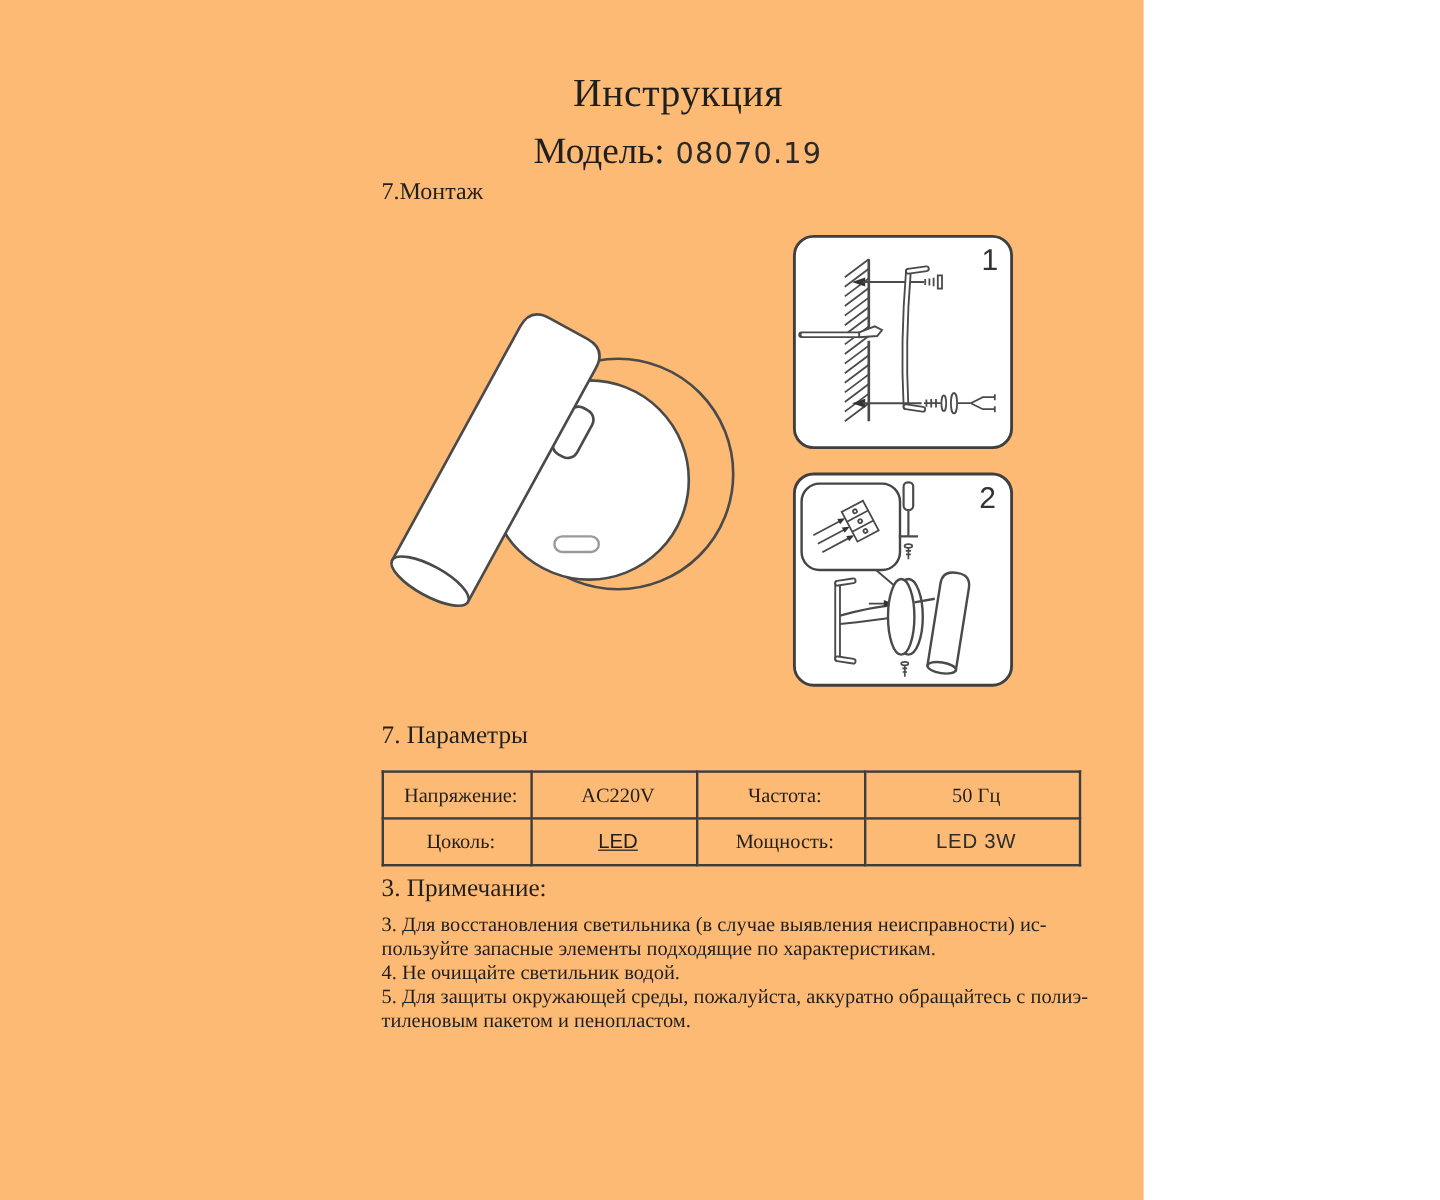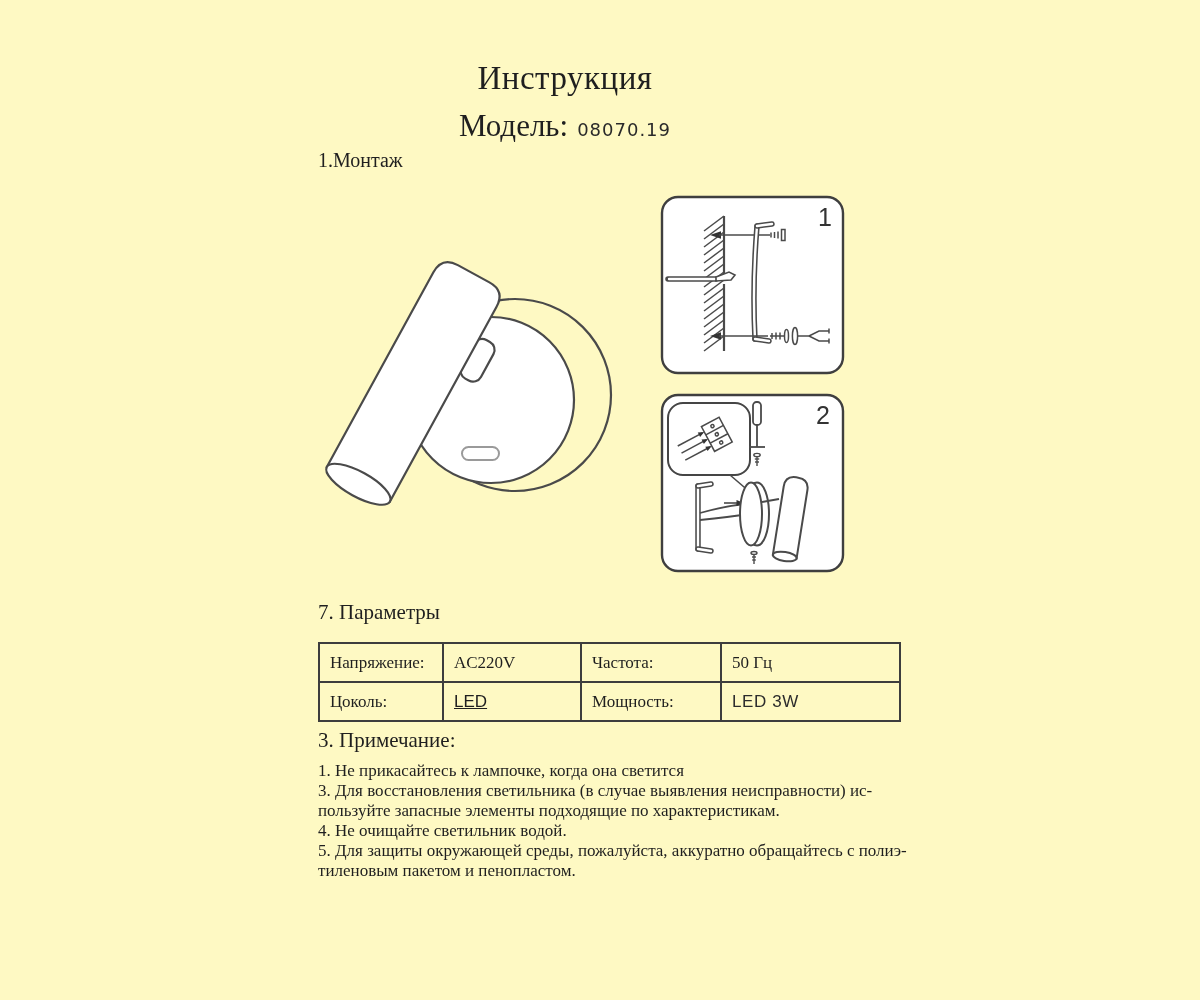--- a/index.html
+++ b/index.html
@@ -1,28 +1,28 @@
 <!DOCTYPE html>
 <html><head>
 <meta charset="utf-8">
 <style>
   html,body{margin:0;padding:0;background:#ffffff;}
-  #page{position:relative;width:1200px;height:1000px;background:#fef9c3;overflow:hidden;
+  #page{position:relative;width:953px;height:1000px;background:#fdba74;overflow:hidden;
         font-family:"Liberation Serif","DejaVu Serif",serif;color:#1f1f1f;}
   .abs{position:absolute;}
   .center-block{left:0;width:1130px;text-align:center;}
   #doc-title{top:60px;font-size:33px;letter-spacing:0.5px;}
   #model-line{top:108px;font-size:31px;}
-  #model-value{font-family:"DejaVu Sans","Liberation Sans",sans-serif;font-size:18px;letter-spacing:1px;margin-left:9px;color:#2a2a2a;}
+  #model-value{font-family:"DejaVu Sans","Liberation Sans",sans-serif;font-size:24px;letter-spacing:1px;margin-left:9px;color:#2a2a2a;}
   .section-h{font-size:21px;font-weight:normal;margin:0;}
   #sec-montage{left:318px;top:149px;font-size:20px;}
   #sec-params{left:318px;top:600px;}
   #sec-notes{left:318px;top:728px;}
   
-  #params-table{left:318px;top:642px;border-collapse:collapse;table-layout:fixed;}
+  #params-table{left:318px;top:642px;border-collapse:collapse;table-layout:fixed;text-align:center;}
   #params-table td{border:2px solid #3d3d3d;height:37px;padding:0 4px 0 10px;
         font-size:17px;vertical-align:middle;white-space:nowrap;overflow:hidden;}
   td.c0{width:108px;} td.c1{width:122px;} td.c2{width:124px;} td.c3{width:163px;margin-top:48px;}
   td.sans-val{font-family:"Liberation Sans","DejaVu Sans",sans-serif;font-size:18px;text-decoration:underline;}
   td.sans-small{font-family:"Liberation Sans","DejaVu Sans",sans-serif;font-size:13.5px;letter-spacing:0.6px;color:#2c2c2c;}
   td.v-serif{font-size:18px;}
   
   #notes-list{left:318px;top:761px;width:600px;font-size:17px;line-height:20px;}
   .note-item{white-space:pre-line;}
   
@@ -34,21 +34,21 @@
 </head>
 <body>
 
 <div id="page">
 
   <div class="abs center-block" id="doc-title">Инструкция</div>
   <div class="abs center-block" id="model-line">
     <span>Модель:</span><span id="model-value">08070.19</span>
   </div>
 
-  <h2 class="abs section-h" id="sec-montage">1.Монтаж</h2>
+  <h2 class="abs section-h" id="sec-montage">7.Монтаж</h2>
 
   <svg class="abs" style="left:315px;top:242px;" width="300" height="290" viewBox="0 0 300 290">
     <g stroke="#4a4a4a" stroke-width="2.2" fill="none">
       <circle cx="200" cy="153" r="96"></circle>
       <circle cx="176" cy="158" r="83" fill="#ffffff"></circle>
       <g transform="translate(101,137) rotate(28.7)">
         <rect x="34" y="-68" width="22" height="44" rx="9" fill="#ffffff"></rect>
         <path d="M -36,120 L -36,-102 Q -36,-120 -18,-120 L 18,-120 Q 36,-120 36,-102 L 36,120 Z" fill="#ffffff"></path>
         <ellipse cx="0" cy="120" rx="36" ry="12.5" fill="#ffffff"></ellipse>
       </g>
@@ -206,21 +206,20 @@
         <td class="c1 sans-val">LED</td>
         <td class="c2">Мощность:</td>
         <td class="c3 sans-small">LED 3W</td>
       </tr>
     </tbody>
   </table>
 
   <h2 class="abs section-h" id="sec-notes">3. Примечание:</h2>
 
   <div class="abs" id="notes-list">
-    <div class="note-item">1. Не прикасайтесь к лампочке, когда она светится</div>
     <div class="note-item">3. Для восстановления светильника (в случае  выявления неисправности) ис-
 пользуйте запасные элементы подходящие по характеристикам.</div>
     <div class="note-item">4. Не очищайте  светильник водой.</div>
     <div class="note-item">5. Для защиты окружающей среды, пожалуйста, аккуратно обращайтесь с полиэ-
 тиленовым пакетом и пенопластом.</div>
   </div>
 
 </div>
 
 </body></html>

